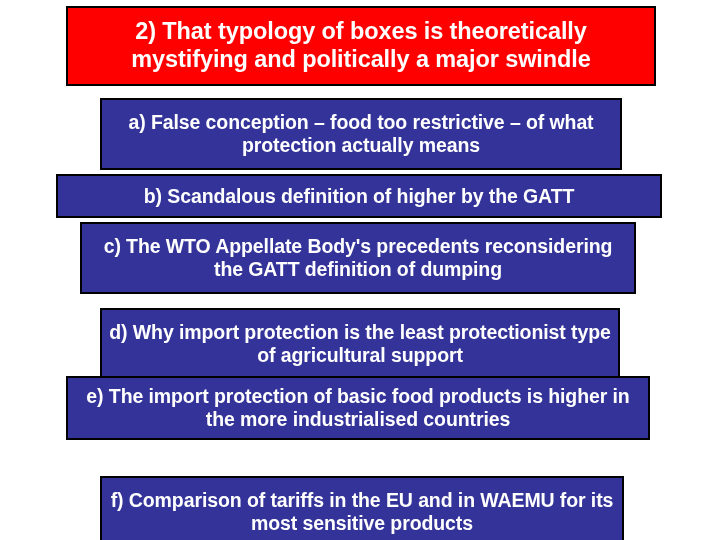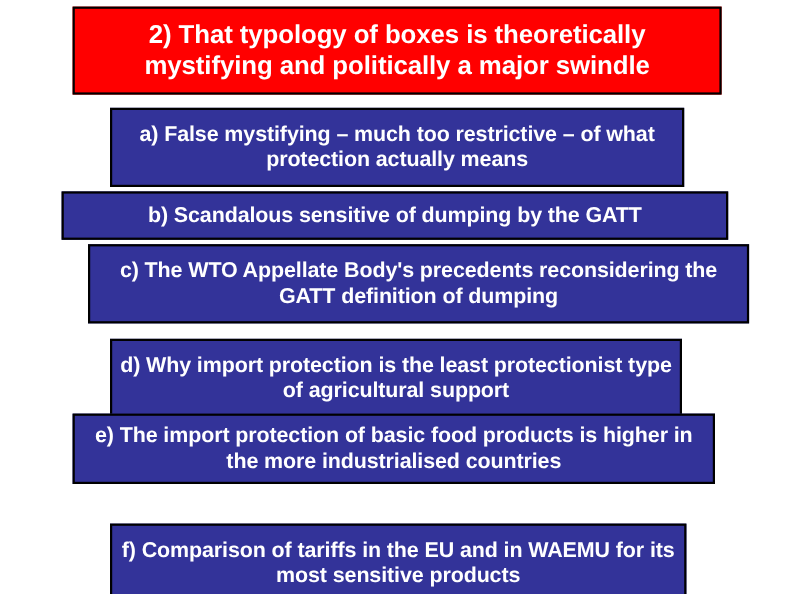--- a/index.html
+++ b/index.html
@@ -41,44 +41,44 @@
     width: 590px;
     height: 80px;
   }
   .item-box {
     background: #333399;
     border: 2px solid #000000;
     font-size: 19.5px;
   }
   .b-a { left: 100px; top: 98px;  width: 522px; height: 72px; }
   .b-b { left: 56px;  top: 174px; width: 606px; height: 44px; }
-  .b-c { left: 80px;  top: 222px; width: 601px; height: 72px; }
+  .b-c { left: 80px;  top: 222px; width: 556px; height: 72px; }
   .b-d { left: 100px; top: 298px; width: 520px; height: 72px; margin-top: 10px; }
   .b-e { left: 66px;  top: 376px; width: 584px; height: 64px; }
   .b-f { left: 100px; top: 452px; width: 524px; height: 72px; margin-top: 24px; }
   .box span {
     display: block;
     width: 100%;
   }
 </style>
 </head>
 <body>
 
 <div class="slide">
 
   <div class="box title-box">
     <span>2) That typology of boxes is theoretically mystifying and politically a major swindle</span>
   </div>
 
   <div class="box item-box b-a">
-    <span>a) False mystifying – much too restrictive – of what protection actually means</span>
+    <span>a) False conception – food too restrictive – of what protection actually means</span>
   </div>
 
   <div class="box item-box b-b">
-    <span>b) Scandalous sensitive of dumping by the GATT</span>
+    <span>b) Scandalous definition of higher by the GATT</span>
   </div>
 
   <div class="box item-box b-c">
     <span>c) The WTO Appellate Body's precedents reconsidering the GATT definition of dumping</span>
   </div>
 
   <div class="box item-box b-d">
     <span>d) Why import protection is the least protectionist type of agricultural support</span>
   </div>
 

